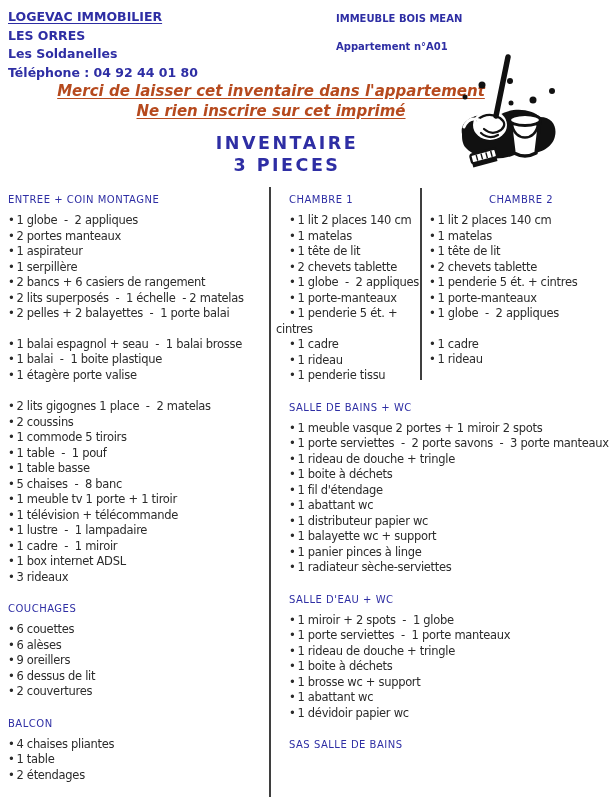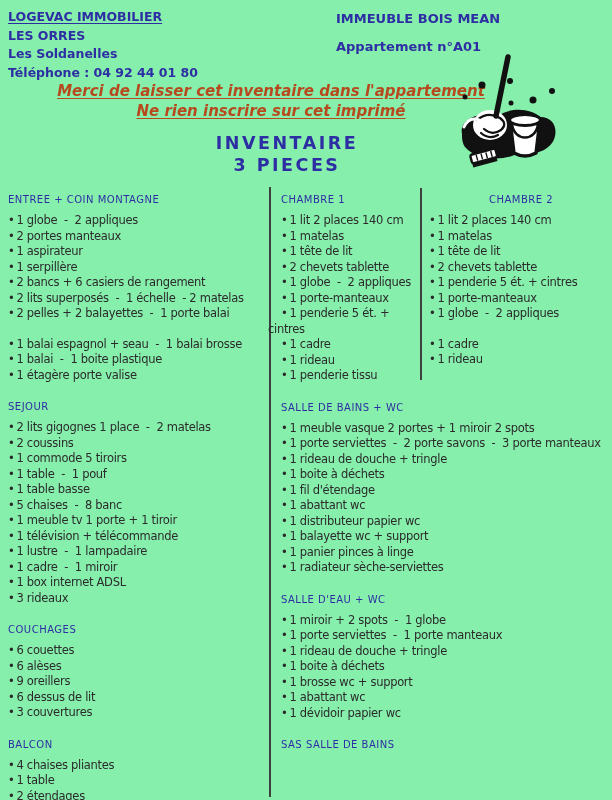--- a/index.html
+++ b/index.html
@@ -1,26 +1,26 @@
 <!DOCTYPE html>
 <html style="--navy: #2e2ea4; --text: #2b2b2b; --accent_red: #b64a1e; --divider: #3f3f3f;"><head>
 <meta charset="utf-8">
 <style>
   html,body{margin:0;padding:0;background:#e8e8e8;}
   .page{
     position:relative;width:612px;height:800px;margin:0 auto;
-    background:#86efac;overflow:hidden;
+    background:#ffffff;overflow:hidden;
     font-family:"DejaVu Sans",sans-serif;
     color:var(--text,#2b2b2b);
   }
   
   .agency{position:absolute;left:8px;top:8px;line-height:18.5px;
     font-size:12.5px;font-weight:bold;color:var(--navy,#2e2ea4);}
   .agency-name{text-decoration:underline;text-underline-offset:2px;}
-  .building{position:absolute;left:336px;top:10px;font-size:13px;
+  .building{position:absolute;left:336px;top:10px;font-size:10px;
     font-weight:bold;color:var(--navy,#2e2ea4);line-height:17px;}
   .building-apartment{margin-top:11px;}
   
   .notice{position:absolute;left:0;top:82px;width:542px;text-align:center;
     font-size:15px;font-weight:bold;font-style:italic;
     color:var(--accent_red,#b64a1e);line-height:19.5px;}
   .notice div{text-decoration:underline;text-underline-offset:2px;}
   
   .title{position:absolute;left:16px;top:132px;width:542px;text-align:center;
     font-size:17.5px;font-weight:bold;letter-spacing:2.5px;
@@ -28,21 +28,21 @@
   
   .clipart{position:absolute;left:452px;top:54px;width:112px;height:122px;}
   
   .divider{position:absolute;width:2px;background:var(--divider,#3f3f3f);}
   .divider-1{left:269px;top:187px;height:610px;}
   .divider-2{left:420px;top:188px;height:192px;}
   
   .col{position:absolute;top:186px;padding-top:6px;font-size:11.5px;
     letter-spacing:-0.3px;}
   .col-left{left:8px;width:258px;}
-  .col-middle{left:268px;width:334px;}
+  .col-middle{left:276px;width:334px;}
   .col-right{left:424px;width:186px;}
   .section{margin-top:16px;}
   .section:first-child{margin-top:0;}
   .heading{font-size:10px;font-weight:normal;letter-spacing:.5px;
     color:var(--navy,#2e2ea4);line-height:16px;margin-bottom:5px;}
   .group + .group{margin-top:15px;}
   .item{line-height:15.5px;white-space:pre;}
   .item::before{content:"\2022";margin-right:2px;}
   .col-middle .heading{margin-left:13px;}
   .col-middle .item{text-indent:13px;}
@@ -124,21 +124,20 @@
           <div class="item">2 lits superposés  -  1 échelle  - 2 matelas</div>
           <div class="item">2 pelles + 2 balayettes  -  1 porte balai</div>
         </div>
         <div class="group">
           <div class="item">1 balai espagnol + seau  -  1 balai brosse</div>
           <div class="item">1 balai  -  1 boite plastique</div>
           <div class="item">1 étagère porte valise</div>
         </div>
       </div>
       <div class="section">
-        <div class="heading">SEJOUR</div>
         <div class="group">
           <div class="item">2 lits gigognes 1 place  -  2 matelas</div>
           <div class="item">2 coussins</div>
           <div class="item">1 commode 5 tiroirs</div>
           <div class="item">1 table  -  1 pouf</div>
           <div class="item">1 table basse</div>
           <div class="item">5 chaises  -  8 banc</div>
           <div class="item">1 meuble tv 1 porte + 1 tiroir</div>
           <div class="item">1 télévision + télécommande</div>
           <div class="item">1 lustre  -  1 lampadaire</div>
@@ -147,21 +146,21 @@
           <div class="item">3 rideaux</div>
         </div>
       </div>
       <div class="section">
         <div class="heading">COUCHAGES</div>
         <div class="group">
           <div class="item">6 couettes</div>
           <div class="item">6 alèses</div>
           <div class="item">9 oreillers</div>
           <div class="item">6 dessus de lit</div>
-          <div class="item">3 couvertures</div>
+          <div class="item">2 couvertures</div>
         </div>
       </div>
       <div class="section">
         <div class="heading">BALCON</div>
         <div class="group">
           <div class="item">4 chaises pliantes</div>
           <div class="item">1 table</div>
           <div class="item">2 étendages</div>
         </div>
       </div>

